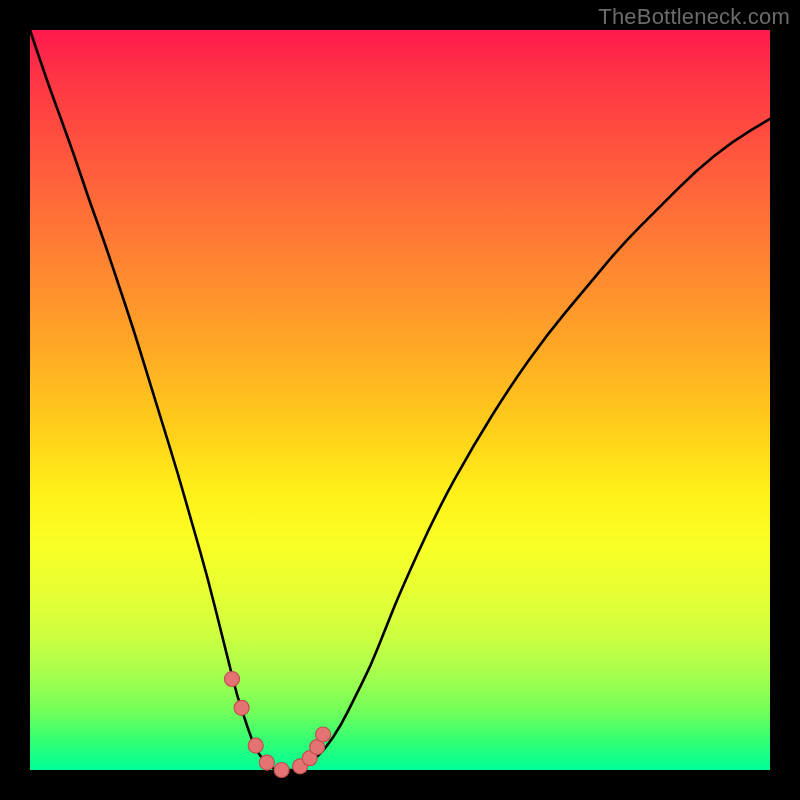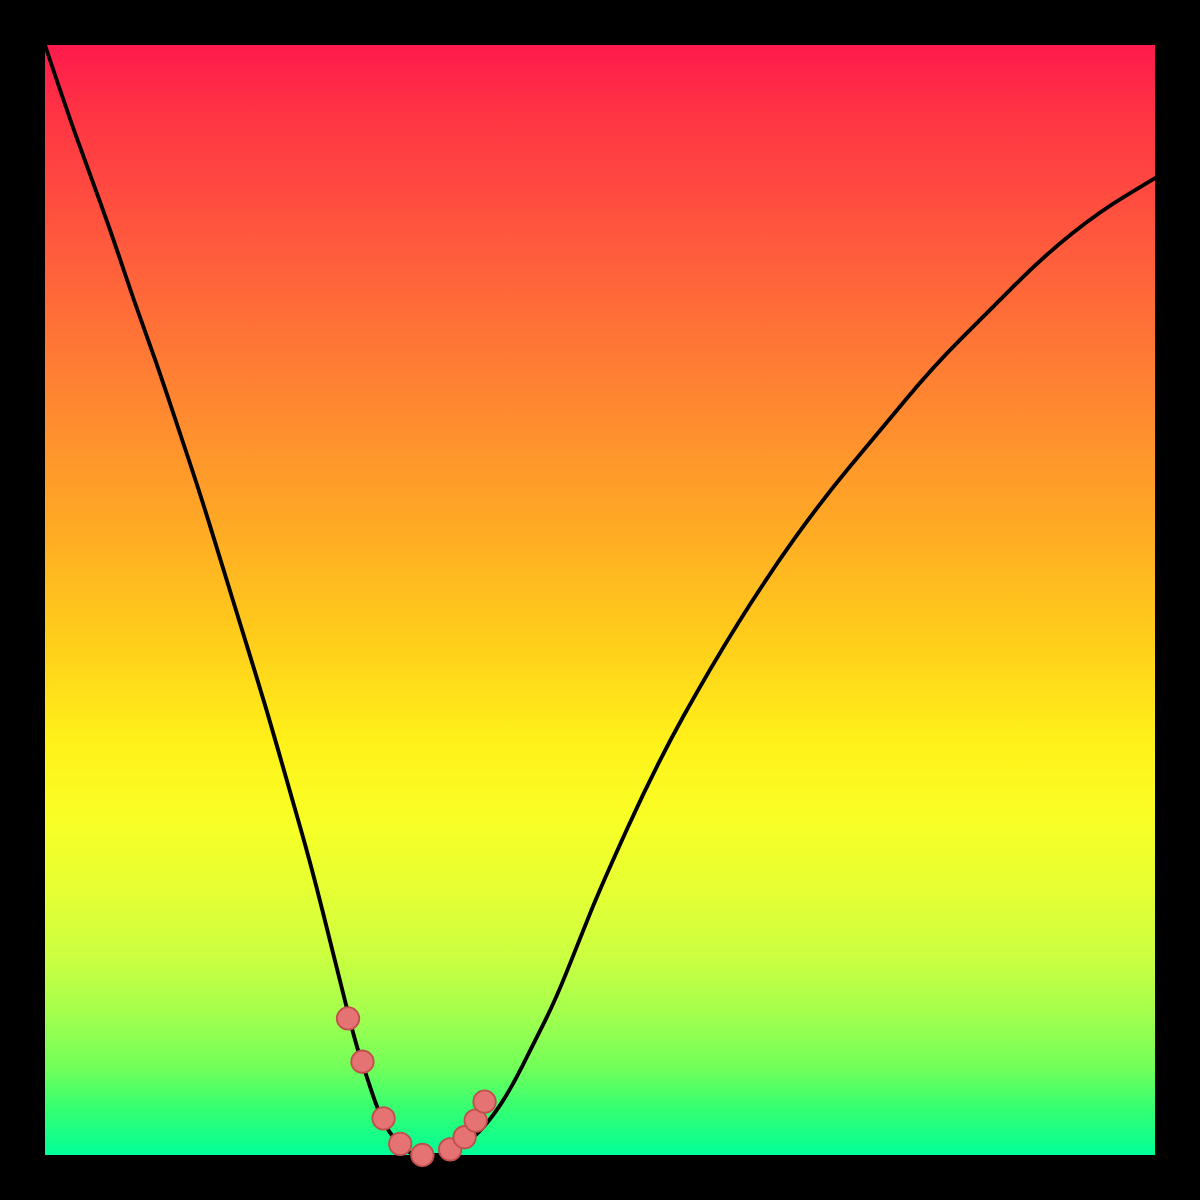--- a/index.html
+++ b/index.html
@@ -57,20 +57,21 @@
     font-size: 22px;
     font-weight: 500;
     letter-spacing: 0.2px;
     user-select: none;
   }
 </style>
 </head>
 <body>
 
 <div class="stage">
+  <div class="watermark">TheBottleneck.com</div>
 
   <div class="plot-area">
     <svg class="curve-layer" viewBox="0 0 740 740" preserveAspectRatio="none">
       <path id="curve-path" fill="none" stroke="#000000" stroke-width="2.6" stroke-linecap="round" stroke-linejoin="round" d="M 0.00 0.00 Q 14.80 44.40 22.20 64.75 Q 29.60 85.10 37.00 105.45 Q 44.40 125.80 51.80 148.00 Q 59.20 170.20 66.60 190.55 Q 74.00 210.90 81.40 233.10 Q 88.80 255.30 96.20 277.50 Q 103.60 299.70 111.00 323.75 Q 118.40 347.80 125.80 371.85 Q 133.20 395.90 140.60 419.95 Q 148.00 444.00 155.40 469.90 Q 162.80 495.80 170.20 521.70 Q 177.60 547.60 185.00 577.20 Q 192.40 606.80 196.10 621.60 Q 199.80 636.40 203.50 651.20 Q 207.20 666.00 210.90 677.10 Q 214.60 688.20 218.30 699.30 Q 222.00 710.40 225.70 717.80 Q 229.40 725.20 233.10 728.90 Q 236.80 732.60 240.50 736.30 Q 244.20 740.00 247.90 740.00 Q 251.60 740.00 255.30 740.00 Q 259.00 740.00 262.70 740.00 Q 266.40 740.00 273.80 736.30 Q 281.20 732.60 288.60 725.20 Q 296.00 717.80 303.40 706.70 Q 310.80 695.60 318.20 680.80 Q 325.60 666.00 333.00 651.20 Q 340.40 636.40 347.80 617.90 Q 355.20 599.40 362.60 580.90 Q 370.00 562.40 388.50 521.70 Q 407.00 481.00 425.50 447.70 Q 444.00 414.40 462.50 384.80 Q 481.00 355.20 499.50 329.30 Q 518.00 303.40 536.50 281.20 Q 555.00 259.00 573.50 236.80 Q 592.00 214.60 610.50 196.10 Q 629.00 177.60 647.50 159.10 Q 666.00 140.60 684.50 125.80 Q 703.00 111.00 721.50 99.90 T 740.00 88.80"></path>
       <g id="marker-group">
           <circle cx="202.02" cy="648.98" r="7.5" fill="#e57373" stroke="#c0504d" stroke-width="1.2"></circle>
           <circle cx="211.64" cy="677.84" r="7.5" fill="#e57373" stroke="#c0504d" stroke-width="1.2"></circle>
           <circle cx="225.70" cy="715.58" r="7.5" fill="#e57373" stroke="#c0504d" stroke-width="1.2"></circle>
           <circle cx="236.80" cy="732.60" r="7.5" fill="#e57373" stroke="#c0504d" stroke-width="1.2"></circle>
           <circle cx="251.60" cy="740.00" r="7.5" fill="#e57373" stroke="#c0504d" stroke-width="1.2"></circle>

